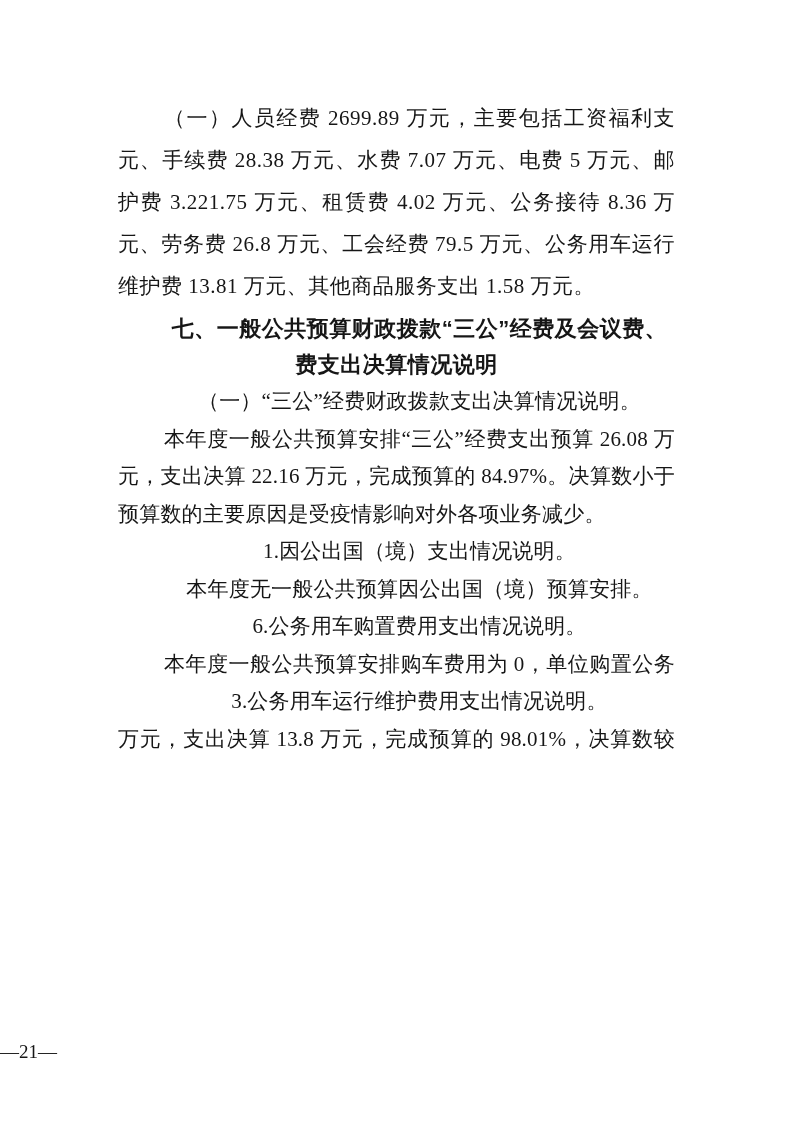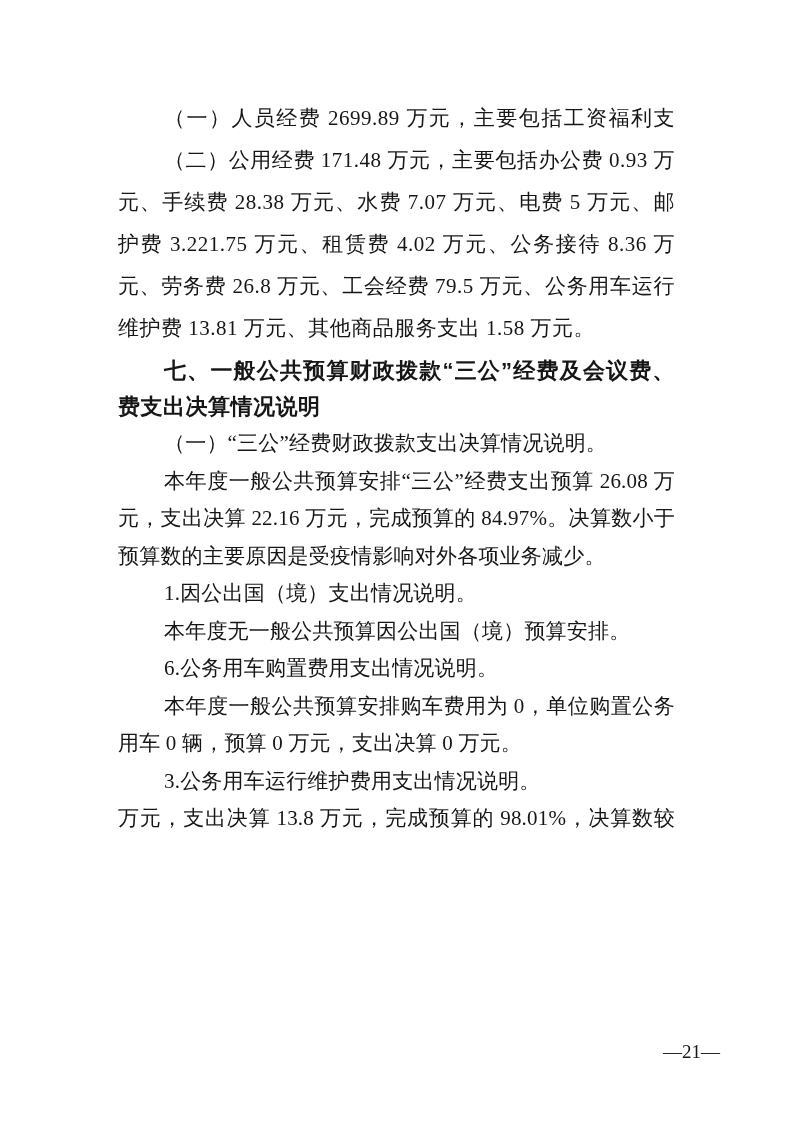--- a/index.html
+++ b/index.html
@@ -43,50 +43,49 @@
   }
   
   .heading { margin-top: 4px; }
   .heading .line {
     font-family: "Liberation Sans", "DejaVu Sans", sans-serif;
     font-weight: bold;
     font-size: 22px;
     height: 36px;
     line-height: 36px;
     letter-spacing: 0.5px;
+    text-align: center;
   }
-  .indent { text-indent: 46px; }
+  .indent { text-indent: 46px; text-align: center; }
   .fill {
     text-align: justify;
     text-align-last: justify;
     text-justify: inter-character;
     white-space: normal;
   }
   .page-number {
     position: absolute;
     left: 0;
     top: 1040px;
     width: 688px;
-    text-align: right;
+    text-align: left;
     font-size: 19px;
     line-height: 24px;
     color: #161616;
-    padding-left: 32px;
   }
 </style>
 </head>
 <body>
 
 <div class="page">
   <div class="content">
       <div class="block body-a">
         <div class="line indent fill">（一）人员经费 2699.89 万元，主要包括工资福利支出</div>
       </div>
       <div class="block body-a">
-        <div class="line indent fill">（二）公用经费 171.48 万元，主要包括办公费 0.93 万</div>
         <div class="line fill">元、手续费 28.38 万元、水费 7.07 万元、电费 5 万元、邮</div>
         <div class="line fill">护费 3.221.75 万元、租赁费 4.02 万元、公务接待 8.36 万</div>
         <div class="line fill">元、劳务费 26.8 万元、工会经费 79.5 万元、公务用车运行</div>
         <div class="line">维护费 13.81 万元、其他商品服务支出 1.58 万元。</div>
       </div>
       <div class="block heading">
         <div class="line indent fill">七、一般公共预算财政拨款“三公”经费及会议费、培训</div>
         <div class="line">费支出决算情况说明</div>
       </div>
       <div class="block body-b">
@@ -101,21 +100,20 @@
         <div class="line indent">1.因公出国（境）支出情况说明。</div>
       </div>
       <div class="block body-b">
         <div class="line indent">本年度无一般公共预算因公出国（境）预算安排。</div>
       </div>
       <div class="block body-b">
         <div class="line indent">6.公务用车购置费用支出情况说明。</div>
       </div>
       <div class="block body-b">
         <div class="line indent fill">本年度一般公共预算安排购车费用为 0，单位购置公务</div>
-        <div class="line">用车 0 辆，预算 0 万元，支出决算 0 万元。</div>
       </div>
       <div class="block body-b">
         <div class="line indent">3.公务用车运行维护费用支出情况说明。</div>
       </div>
       <div class="block body-b">
         <div class="line fill">万元，支出决算 13.8 万元，完成预算的 98.01%，决算数较</div>
       </div>
     </div>
   <div class="page-number">—21—</div>
 </div>

